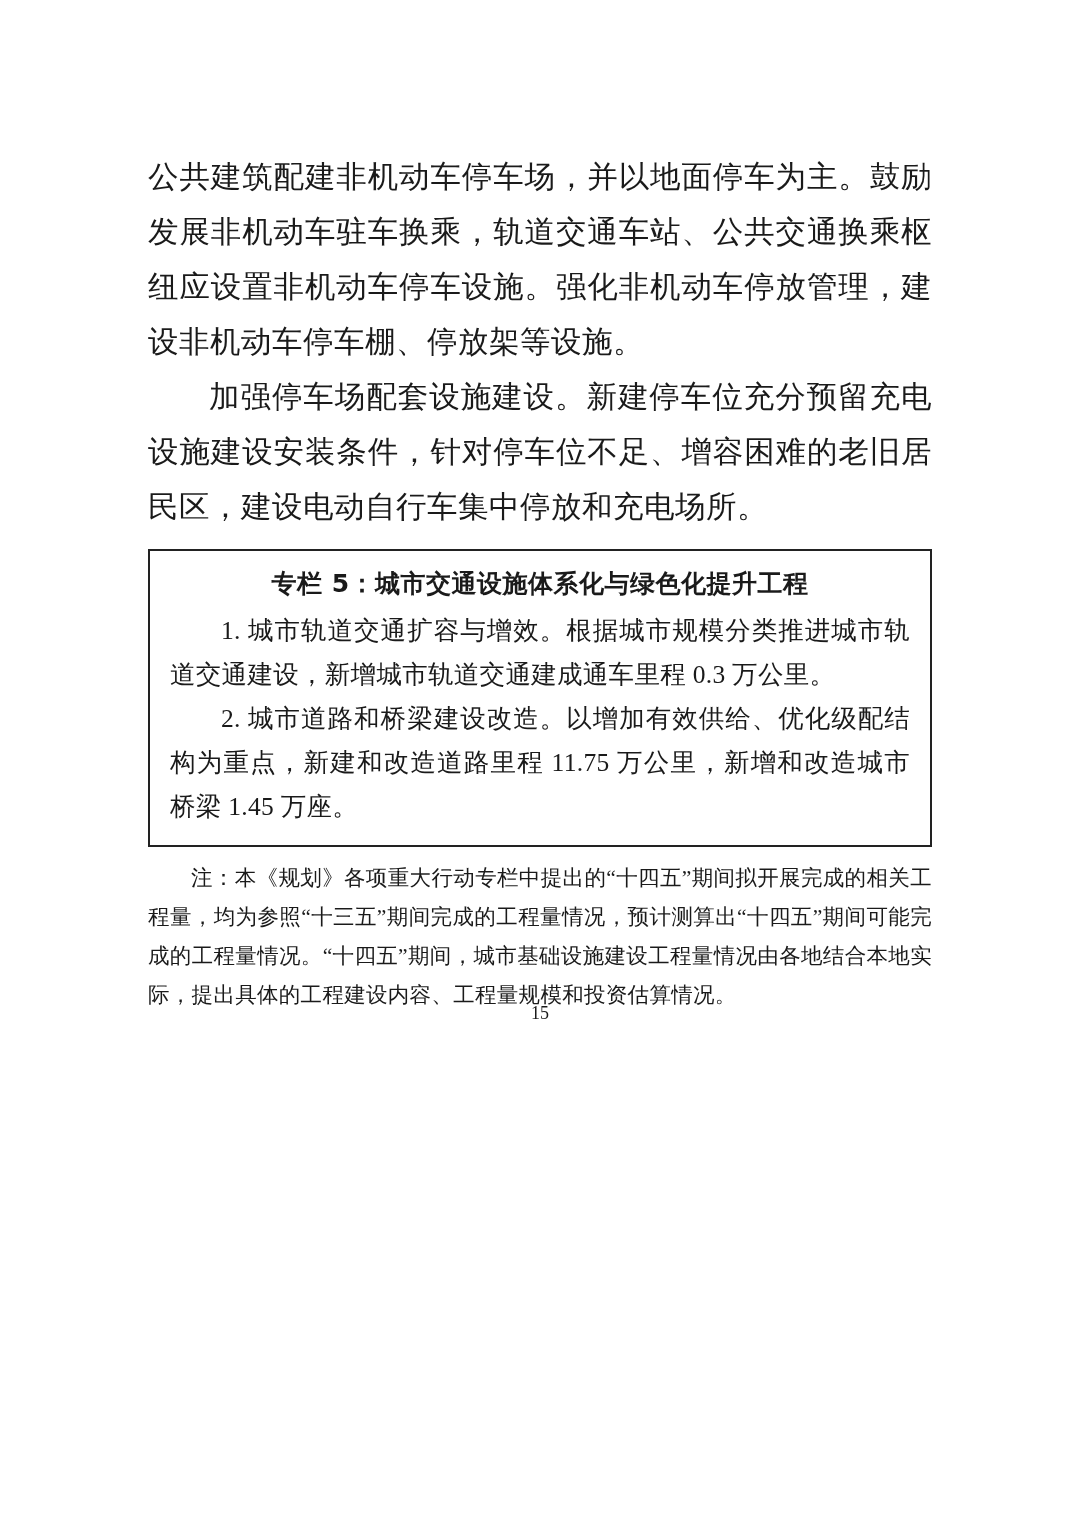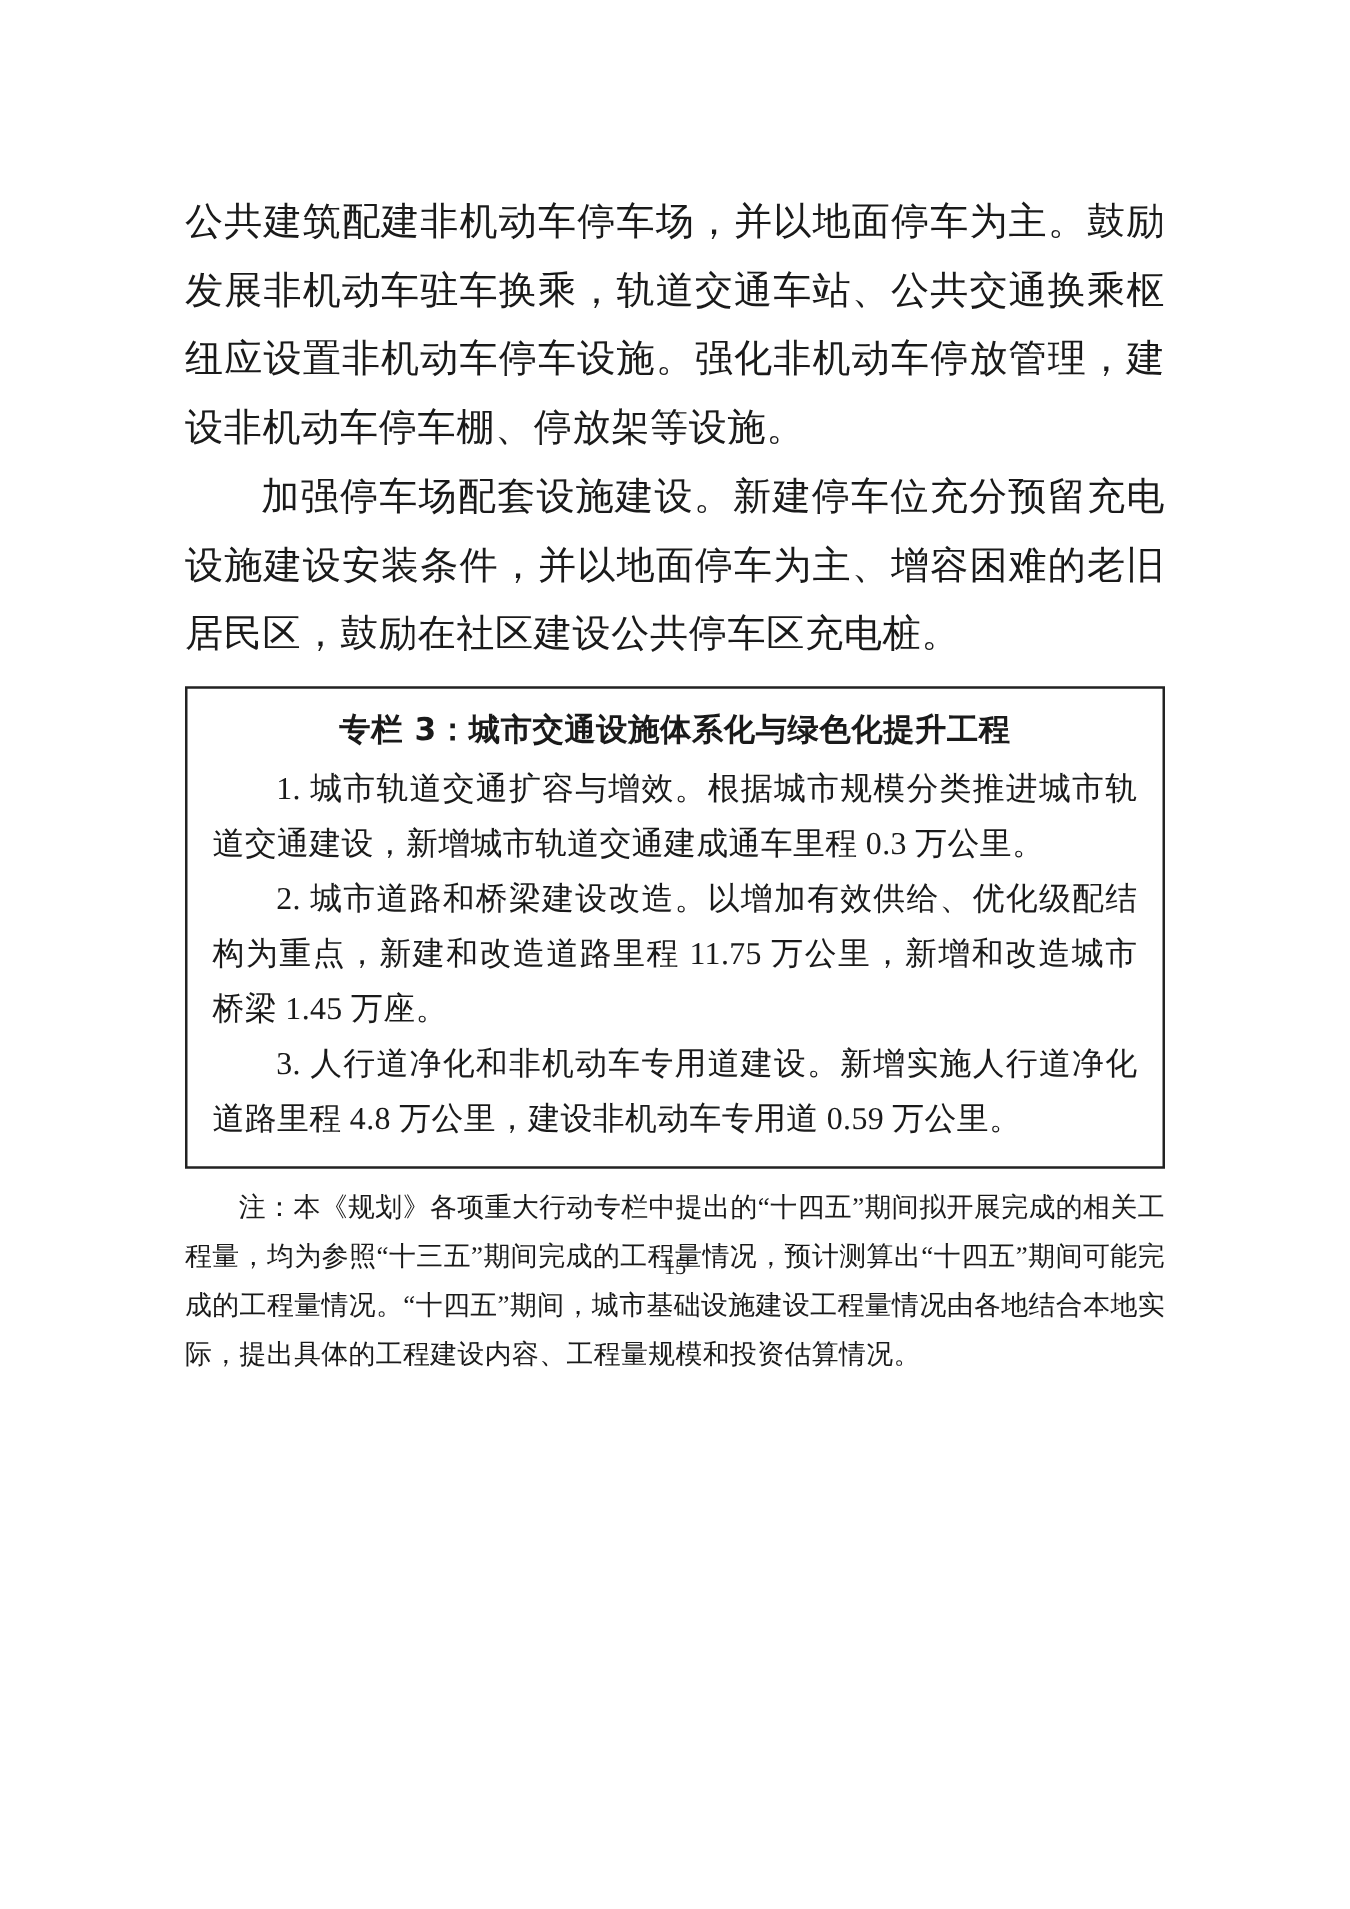--- a/index.html
+++ b/index.html
@@ -84,29 +84,28 @@
     font-family: "Liberation Serif", serif;
   }
 </style>
 </head>
 <body>
 
 <div class="page">
 
   <div class="body-text">
     <p>公共建筑配建非机动车停车场，并以地面停车为主。鼓励发展非机动车驻车换乘，轨道交通车站、公共交通换乘枢纽应设置非机动车停车设施。强化非机动车停放管理，建设非机动车停车棚、停放架等设施。</p>
-    <p class="indent">加强停车场配套设施建设。新建停车位充分预留充电设施建设安装条件，并以地面停车为主、增容困难的老旧居民区，鼓励在社区建设公共停车区充电桩。</p>
+    <p class="indent">加强停车场配套设施建设。新建停车位充分预留充电设施建设安装条件，针对停车位不足、增容困难的老旧居民区，建设电动自行车集中停放和充电场所。</p>
   </div>
 
   <div class="callout">
-    <div class="callout-title">专栏 3：城市交通设施体系化与绿色化提升工程</div>
+    <div class="callout-title">专栏 5：城市交通设施体系化与绿色化提升工程</div>
     <div class="callout-text">
       <p>1. 城市轨道交通扩容与增效。根据城市规模分类推进城市轨道交通建设，新增城市轨道交通建成通车里程 0.3 万公里。</p>
       <p>2. 城市道路和桥梁建设改造。以增加有效供给、优化级配结构为重点，新建和改造道路里程 11.75 万公里，新增和改造城市桥梁 1.45 万座。</p>
-      <p>3. 人行道净化和非机动车专用道建设。新增实施人行道净化道路里程 4.8 万公里，建设非机动车专用道 0.59 万公里。</p>
     </div>
   </div>
 
   <div class="note">
     <p>注：本《规划》各项重大行动专栏中提出的“十四五”期间拟开展完成的相关工程量，均为参照“十三五”期间完成的工程量情况，预计测算出“十四五”期间可能完成的工程量情况。“十四五”期间，城市基础设施建设工程量情况由各地结合本地实际，提出具体的工程建设内容、工程量规模和投资估算情况。</p>
   </div>
 
   <div class="page-number">15</div>
 
 </div>

